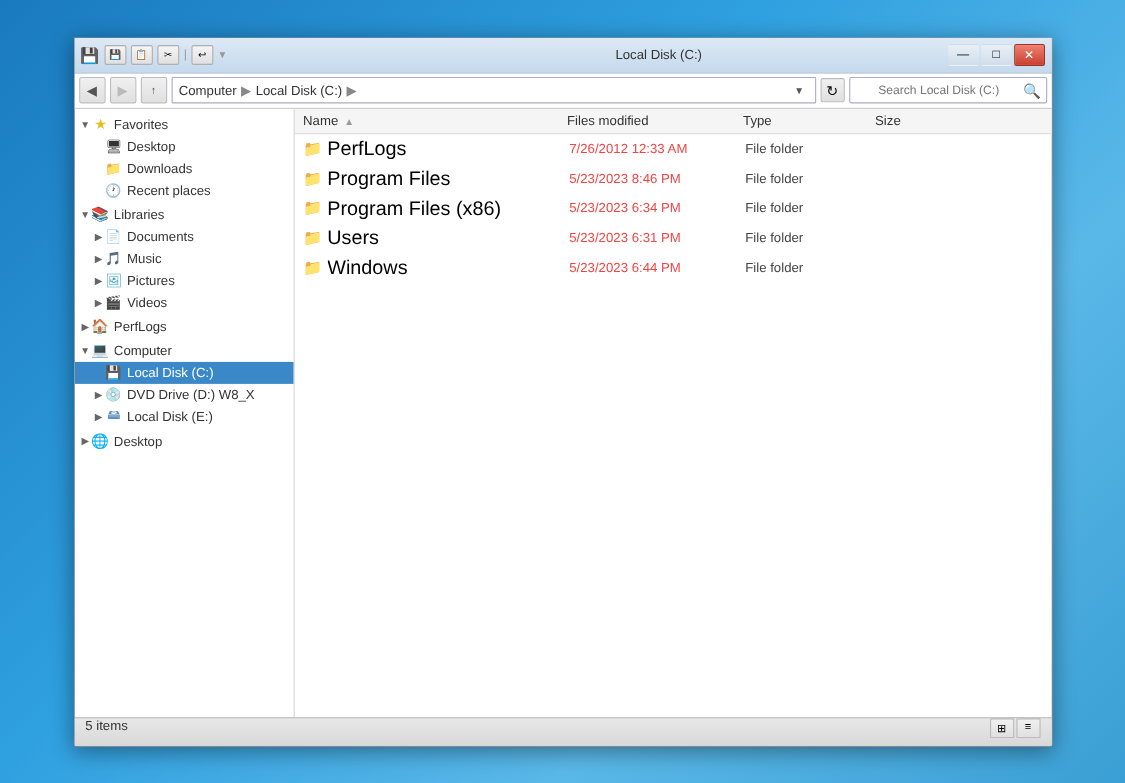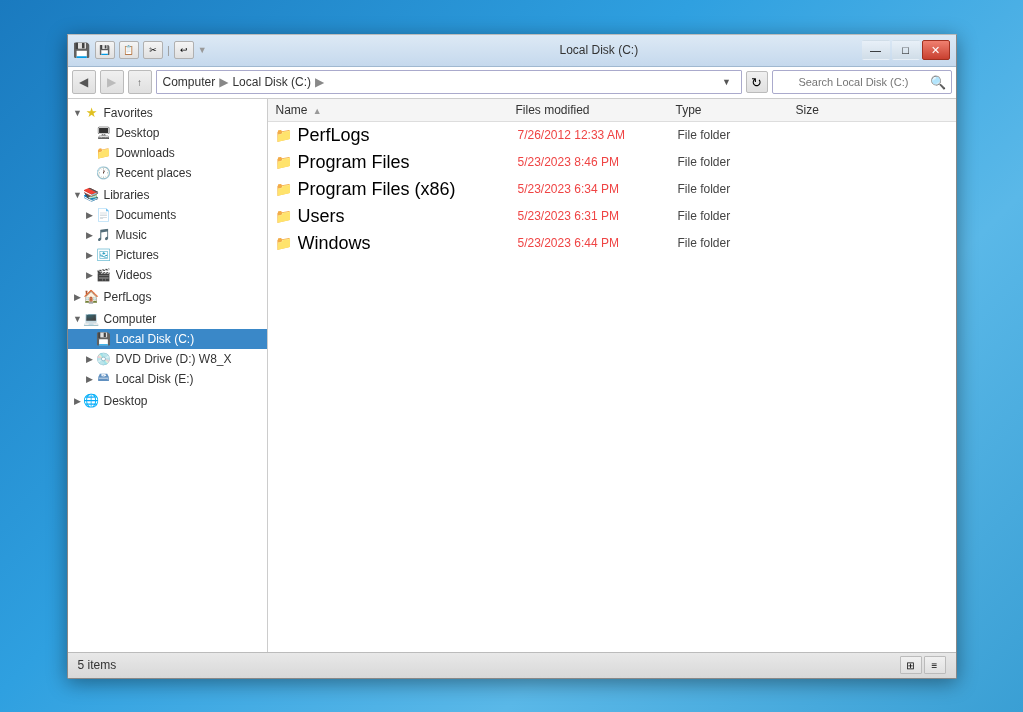--- a/index.html
+++ b/index.html
@@ -365,21 +365,21 @@
     .file-date { width: 160px; font-size: 12px; color: #ef4444; }
     .file-type { width: 120px; font-size: 12px; color: #444; }
     .file-size { width: 100px; font-size: 12px; color: #444; }
 
     
     .status-bar {
       background: linear-gradient(to bottom, #e8e8e8, #d8d8d8);
       border-top: 1px solid #bbb;
       height: 26px;
       display: flex;
-      align-items: center;
+      align-items: flex-start;
       padding: 0 10px;
       flex-shrink: 0;
     }
 
     .status-text {
       font-size: 12px;
       color: #333;
       flex: 1;
     }
 

